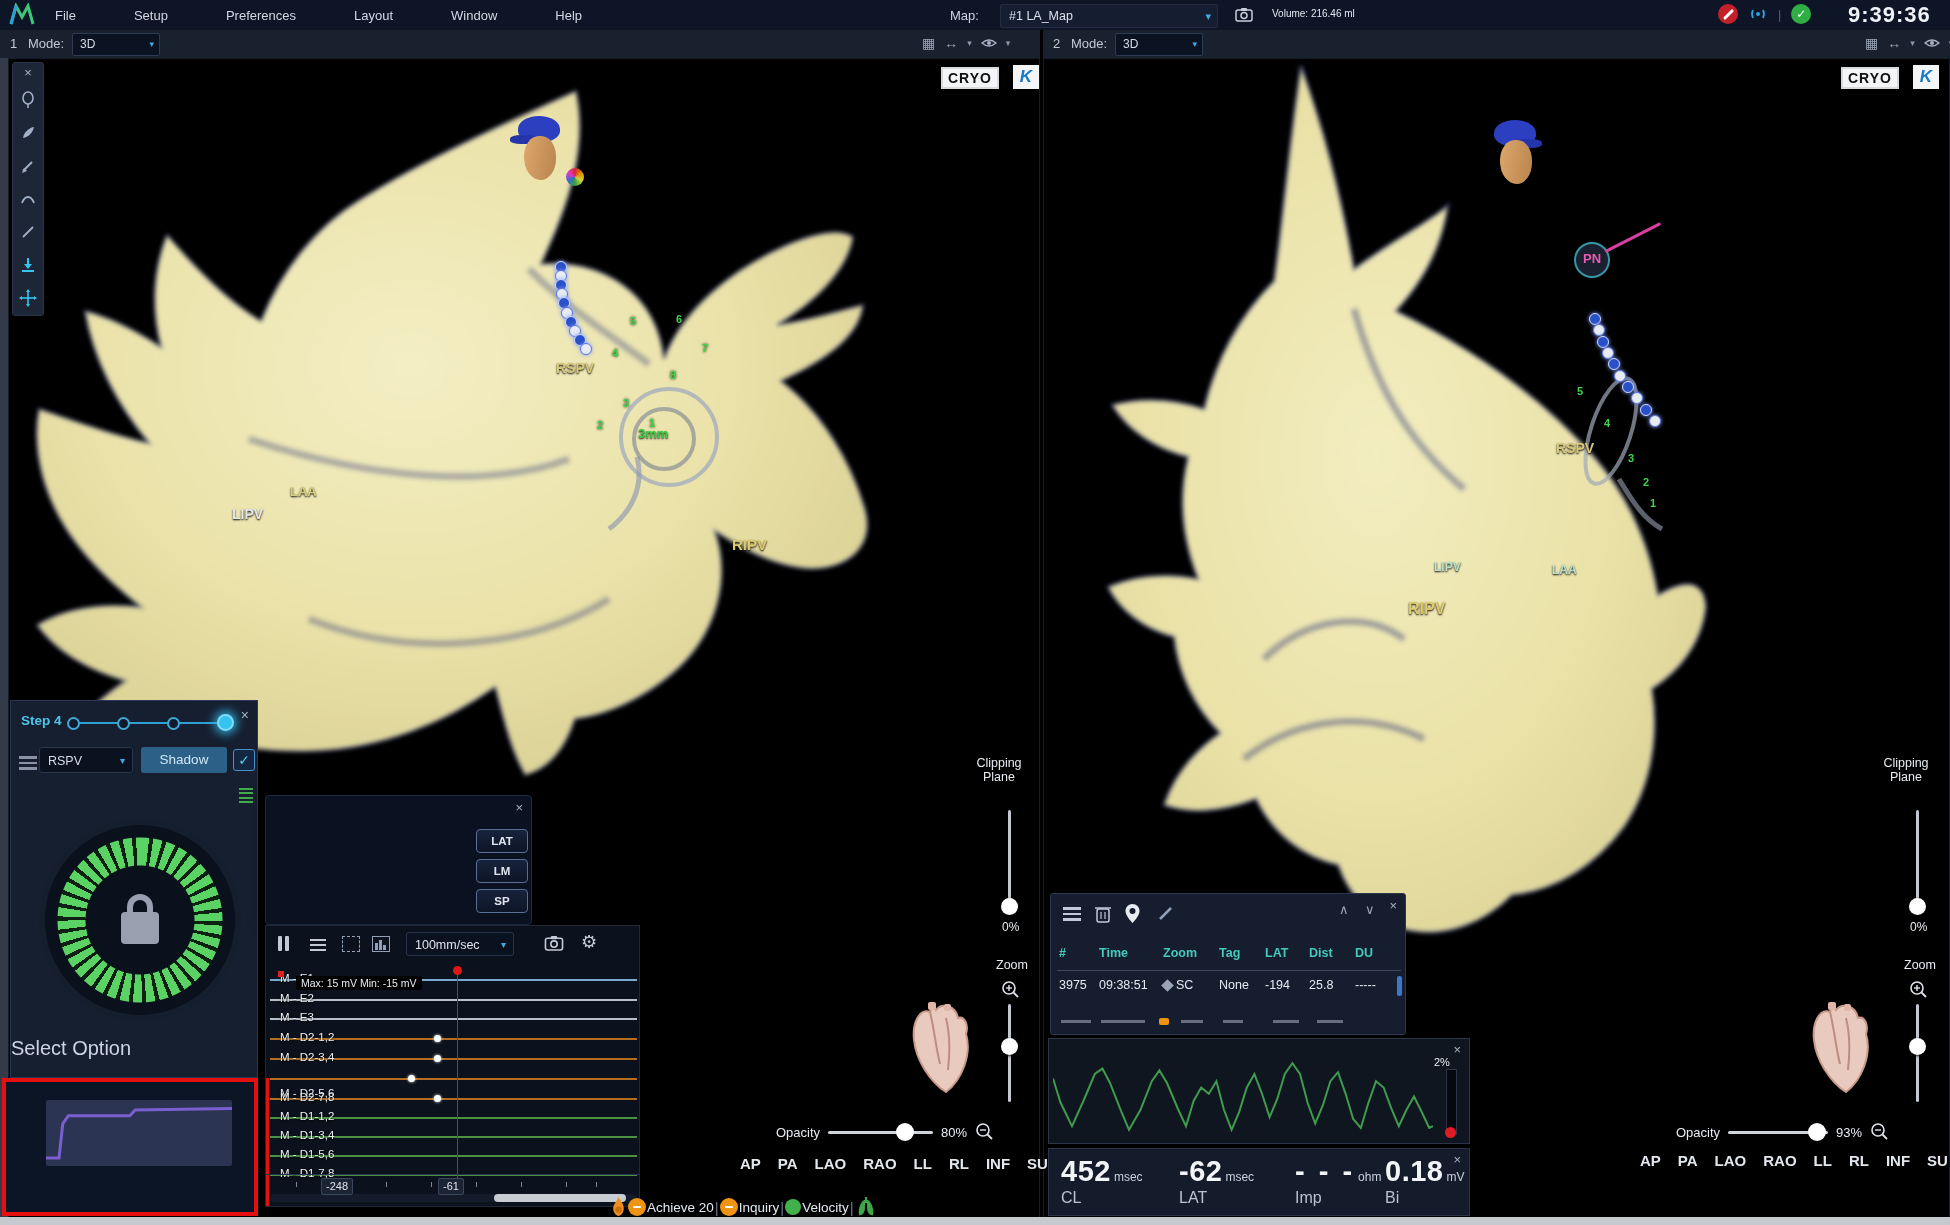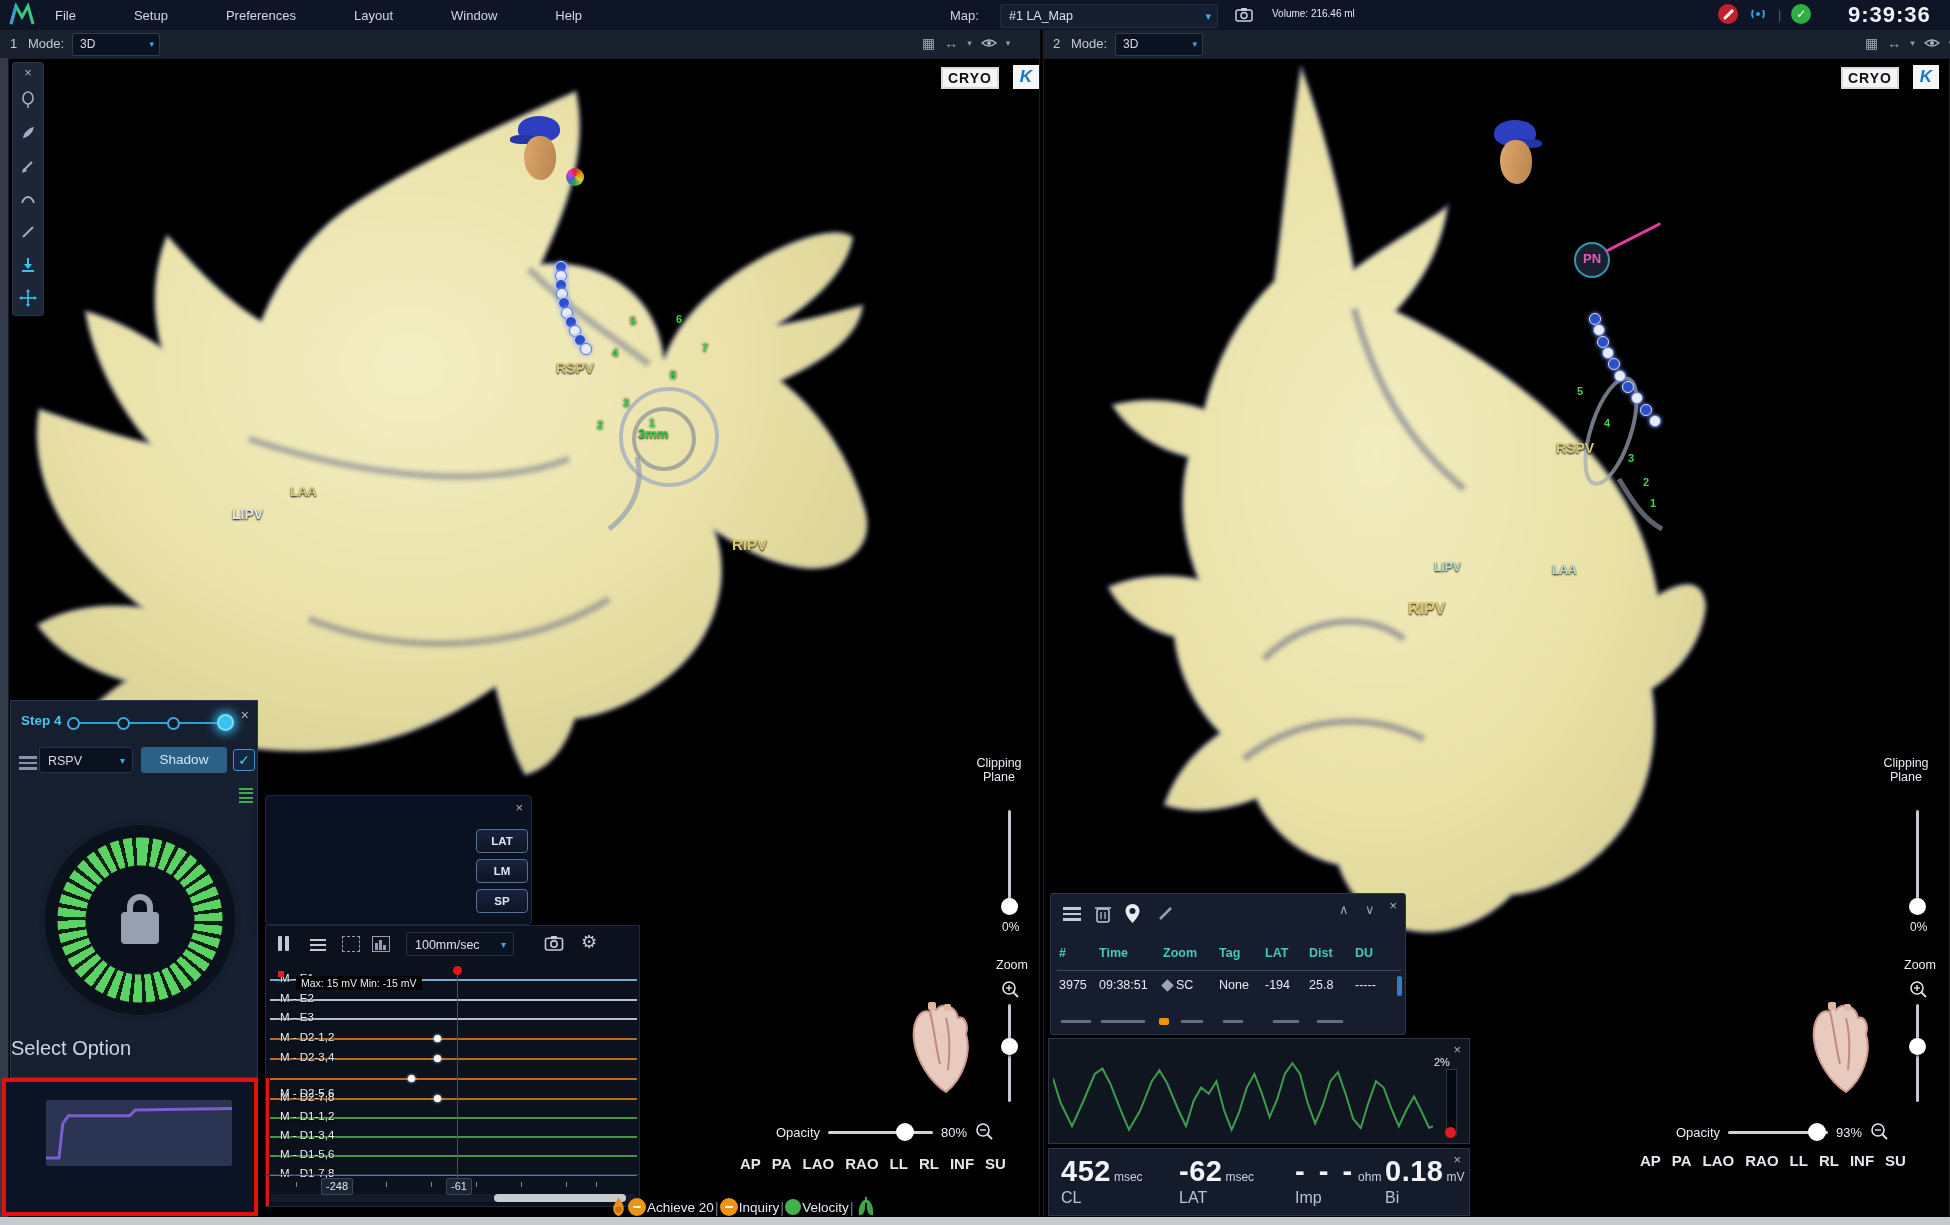--- a/index.html
+++ b/index.html
@@ -53,21 +53,21 @@
   .ball{position:absolute;width:18px;height:18px;border-radius:50%;background:conic-gradient(#d23,#e90,#dd4,#3a4,#36c,#d3c,#d23);opacity:.95;}
   
   .clip-title{position:absolute;width:72px;text-align:center;color:#e7ebf2;font-size:12.5px;line-height:14px;text-shadow:0 1px 2px #000;}
   .vtrack{position:absolute;width:3px;background:#c3c8d1;border-radius:2px;}
   .vthumb{position:absolute;width:17px;height:17px;border-radius:50%;background:#fff;box-shadow:0 1px 3px #000;}
   .pct{position:absolute;color:#e7ebf2;font-size:12px;text-shadow:0 1px 2px #000;}
   .zoom-lab{position:absolute;color:#e7ebf2;font-size:12.5px;text-shadow:0 1px 2px #000;}
   .opacity-row{position:absolute;display:flex;align-items:center;gap:8px;color:#e7ebf2;font-size:13px;}
   .htrack{height:3px;background:#cfd3da;border-radius:2px;position:relative;}
   .hthumb{position:absolute;top:-8px;width:18px;height:18px;border-radius:50%;background:#fff;}
-  .orient-row{position:absolute;display:flex;gap:11px;color:#e2e6ed;font-size:15px;font-weight:bold;text-shadow:0 1px 2px #000;}
+  .orient-row{position:absolute;display:flex;gap:17px;color:#e2e6ed;font-size:15px;font-weight:bold;text-shadow:0 1px 2px #000;}
   .orient-btn{cursor:default;}
   .heart{position:absolute;}
   
   #tools{left:12px;top:62px;width:30px;height:252px;background:#1d2636;border:1px solid #2a3448;border-radius:3px;}
   #tools .x{display:block;text-align:center;color:#aab4c4;font-size:13px;height:20px;line-height:20px;}
   .tool-slot{width:30px;height:33px;display:flex;align-items:center;justify-content:center;}
   
   #step-panel{left:10px;top:700px;width:248px;height:378px;background:#161f30;border:1px solid #2a3750;box-sizing:border-box;}
   #step-title{position:absolute;left:10px;top:12px;color:#4fc3e8;font-size:13.5px;font-weight:bold;}
   #stepper-line{position:absolute;left:62px;top:21px;width:150px;height:2px;background:#2f9fd4;}
@@ -564,21 +564,21 @@
       </div>
   <span class="axis-tick" style="left: 30px;"></span>
       <span class="axis-tick" style="left: 75px;"></span>
       <span class="axis-tick" style="left: 120px;"></span>
       <span class="axis-tick" style="left: 165px;"></span>
       <span class="axis-tick" style="left: 210px;"></span>
       <span class="axis-tick" style="left: 255px;"></span>
       <span class="axis-tick" style="left: 300px;"></span>
       <span class="axis-tick" style="left: 330px;"></span>
       <span class="axis-box" style="left: 55px;">-248</span>
-      <span class="axis-box" style="left: 180px;">-61</span>
+      <span class="axis-box" style="left: 172px;">-61</span>
     </div>
 
   <div id="table-panel" class="abs">
     <div class="tbar-icon hlines" style="left:12px;">
         <i style="display:block;width:18px;height:2.5px;background:#c2cad8;margin:3px 0;"></i>
         <i style="display:block;width:18px;height:2.5px;background:#c2cad8;margin:3px 0;"></i>
         <i style="display:block;width:18px;height:2.5px;background:#c2cad8;margin:3px 0;"></i>
       </div>
     <svg class="tbar-icon" style="left:44px;" width="16" height="19" viewBox="0 0 16 19">
       <rect x="2" y="5" width="12" height="13" rx="2" fill="none" stroke="#c2cad8" stroke-width="1.5"></rect>

